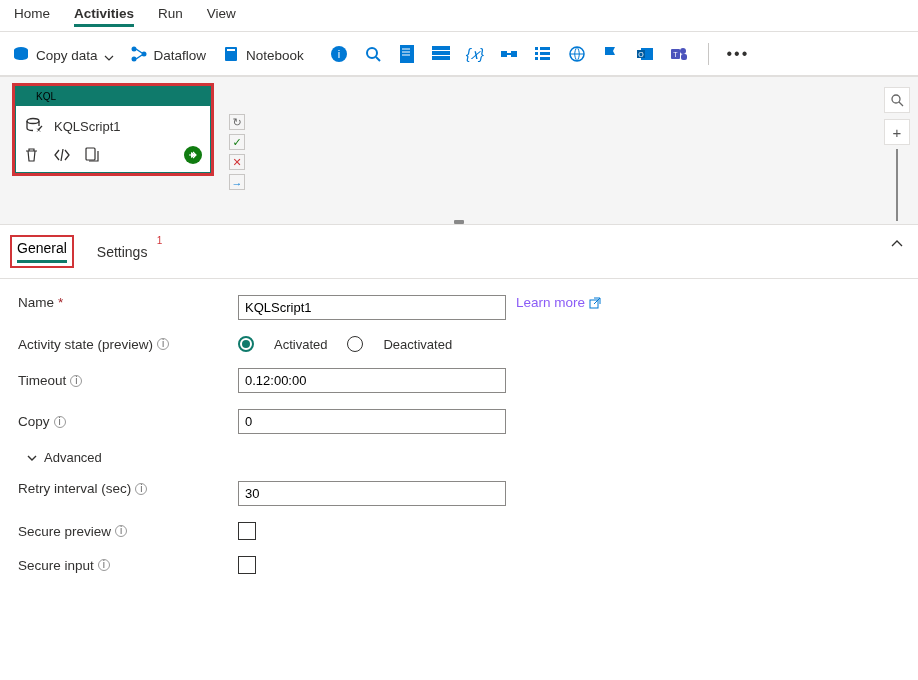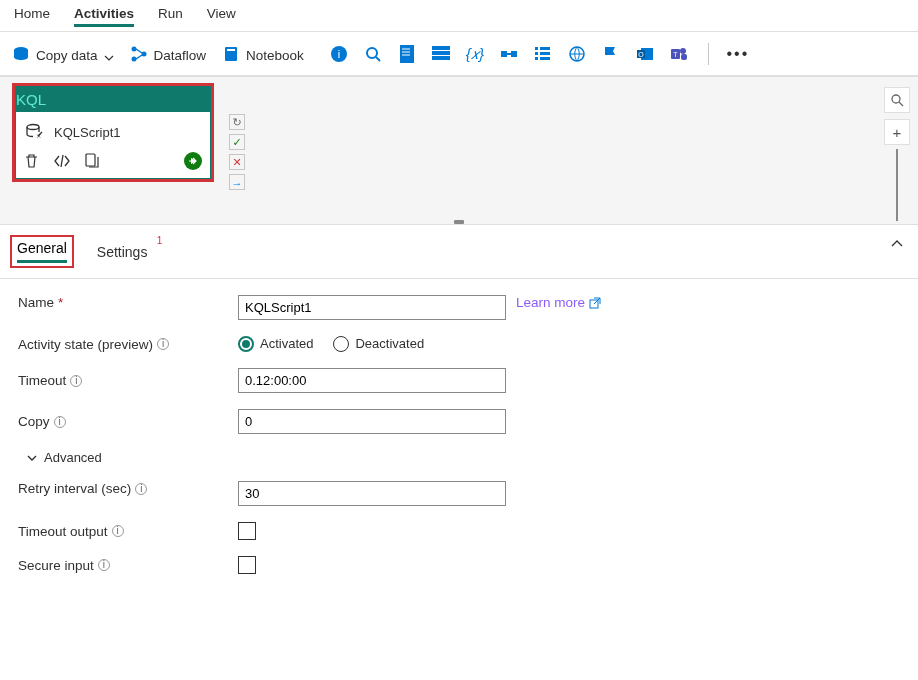--- a/index.html
+++ b/index.html
@@ -16,21 +16,21 @@
   .divider { width:1px; height:22px; background:#c8c6c4; margin:0 4px; }
   .more-dots { font-size:16px; letter-spacing:2px; cursor:pointer; }
   
   .canvas { position: relative; height: 148px; background: #f5f5f5; border-top:1px solid #e1dfdd; }
   .canvas::after{content:"";position:absolute;bottom:0;left:50%;width:10px;height:4px;background:#888;border-radius:1px;transform:translateX(-50%);}
   .canvas-sidebtns { position:absolute; top:10px; right:8px; display:flex; flex-direction:column; gap:6px;}
   .canvas-sq { width:26px; height:26px; background:#fff; border:1px solid #e1dfdd; display:flex; align-items:center; justify-content:center; color:#555; cursor:pointer; font-size:15px;}
   .canvas-vline{ width:2px; height:72px; background:#888; position:absolute; right:20px; top:72px;}
   .node-wrap { position:absolute; left:12px; top:6px; border:3px solid #d13438; padding:0; }
   .node { width: 196px; background:#fff; border:1px solid #0f7a6b; }
-  .node-head { background:#0f7a6b; color:#5eead4; padding:4px 0; font-size:15px; }
+  .node-head { background:#0f7a6b; color:#000000; padding:4px 20px; font-size:10px; }
   .node-body { display:flex; align-items:center; gap:10px; padding:10px 8px 6px 8px; }
   .node-footer { display:flex; gap:14px; align-items:center; padding:4px 8px 8px 8px;}
   .node-footer .spacer{flex:1}
   .node-run { width:18px; height:18px; border-radius:50%; background:#107c10; display:flex; align-items:center; justify-content:center;}
   .node-ports { position:absolute; left:214px; top:28px; display:flex; flex-direction:column; gap:4px;}
   .node-port { width:16px; height:16px; background:#f5f5f5; border:1px solid #c8c6c4; display:flex; align-items:center; justify-content:center; font-size:11px;}
   
   .pane { border-top:1px solid #e1dfdd; }
   .pane-tabs { display:flex; align-items:center; gap:18px; padding:10px 14px 0 10px; position:relative; }
   .pane-tab { padding: 3px 5px; font-size:14px; cursor:pointer;}
@@ -43,21 +43,21 @@
   .pane-body { padding: 16px 34px 10px 18px; display:flex; flex-direction:column; gap:16px; border-top:1px solid #e1dfdd; margin-top:10px;}
   .row { display:flex; align-items:flex-start; gap:10px;}
   .label-col { width: 210px; font-size:13.5px; display:flex; align-items:center; gap:4px;}
   .req { color:#a4262c; }
   .info-ic{ font-size:10px; color:#666; border:1px solid #999; border-radius:50%; width:12px;height:12px; display:inline-flex;align-items:center;justify-content:center; line-height:1;}
   .input-col { width: 268px; }
   .text-input, textarea, .num-input { width:100%; border:1px solid #8a8886; padding:4px 6px; font-size:13px; font-family:inherit; }
   textarea { height:56px; resize:both;}
   .link { color:#8b5cf6; font-size:13.5px; display:flex; align-items:center; gap:4px; cursor:pointer;}
   .radio-row{ display:flex; gap:20px; align-items:center;}
-  .radio{ display:flex; gap:6px; cursor:pointer;}
+  .radio{ display:flex; gap:20px; align-items:center; cursor:pointer;}
   .radio .r-outer{ width:16px;height:16px;border-radius:50%; border:1.5px solid #323130; display:flex; align-items:center; justify-content:center;}
   .radio.checked .r-outer{ border-color:#0f7a6b; border-width:2px;}
   .radio.checked .r-inner{ width:8px;height:8px;border-radius:50%; background:#0f7a6b;}
   .adv-toggle { display:flex; align-items:center; gap:6px; cursor:pointer; margin-left:8px;}
   .checkbox{ width:18px; height:18px; border:1px solid #323130; cursor:pointer;}
   svg{display:block}
 </style>
 </head>
 <body>
 
@@ -307,21 +307,21 @@
     <div class="row" style="align-items:flex-start;">
       <div class="label-col">
         <span>Retry interval (sec)</span>
         <span class="info-ic">i</span>
       </div>
       <div class="input-col"><input class="text-input" value="30" style=""></div>
     </div>
 
     <div class="row" style="align-items:center;">
       <div class="label-col">
-        <span>Timeout output</span>
+        <span>Secure preview</span>
         <span class="info-ic">i</span>
       </div>
       <div class="checkbox"></div>
     </div>
 
     <div class="row" style="align-items:center;">
       <div class="label-col">
         <span>Secure input</span>
         <span class="info-ic">i</span>
       </div>

